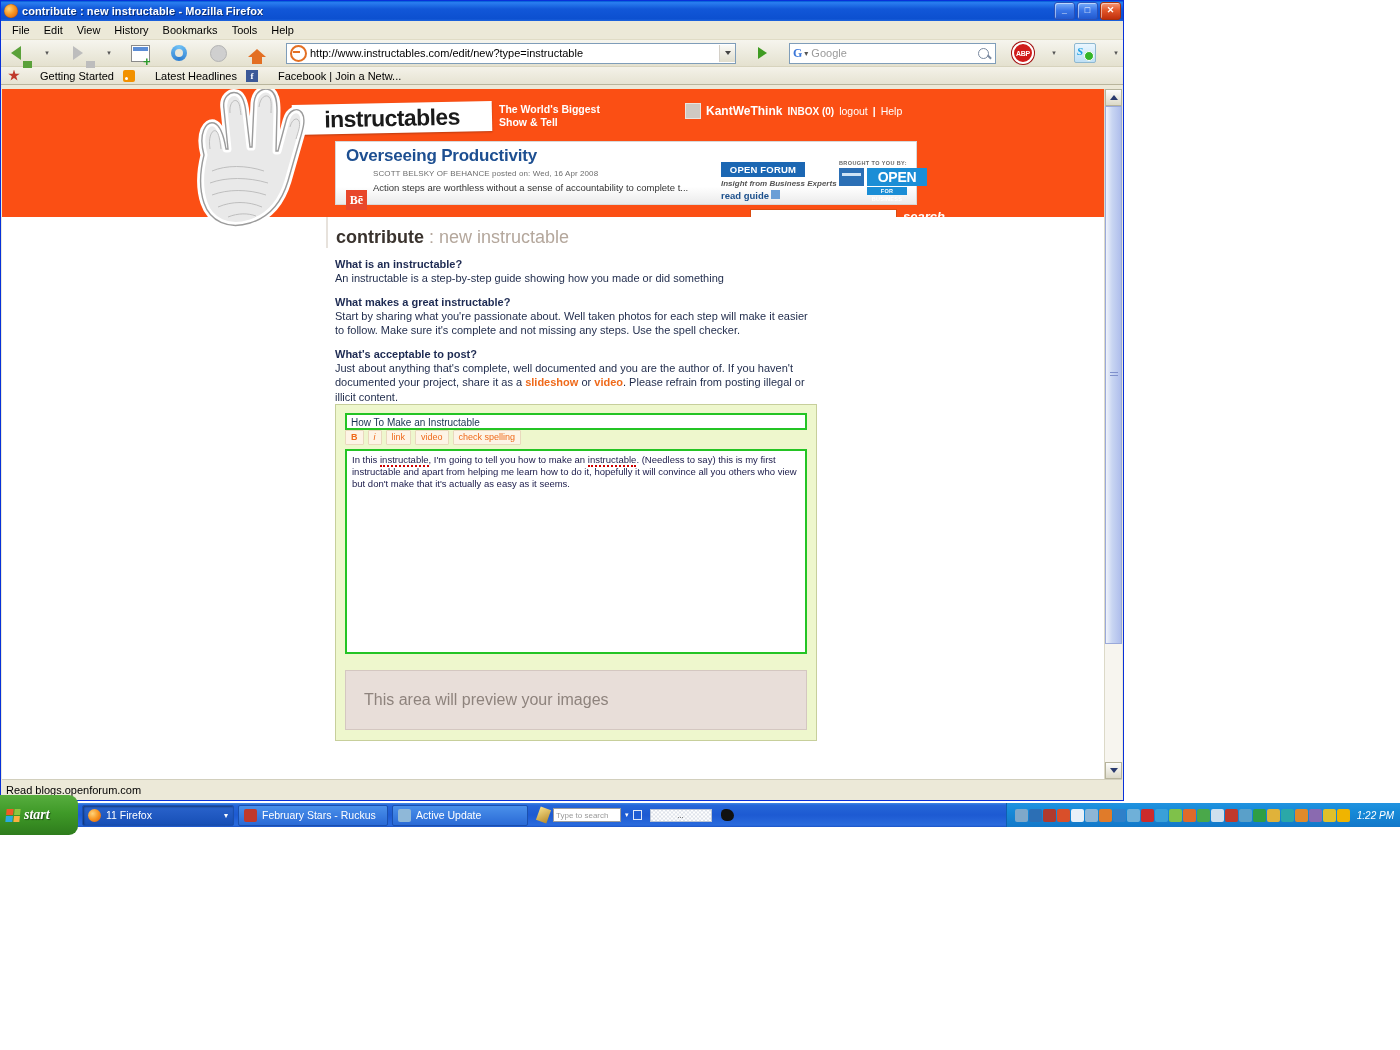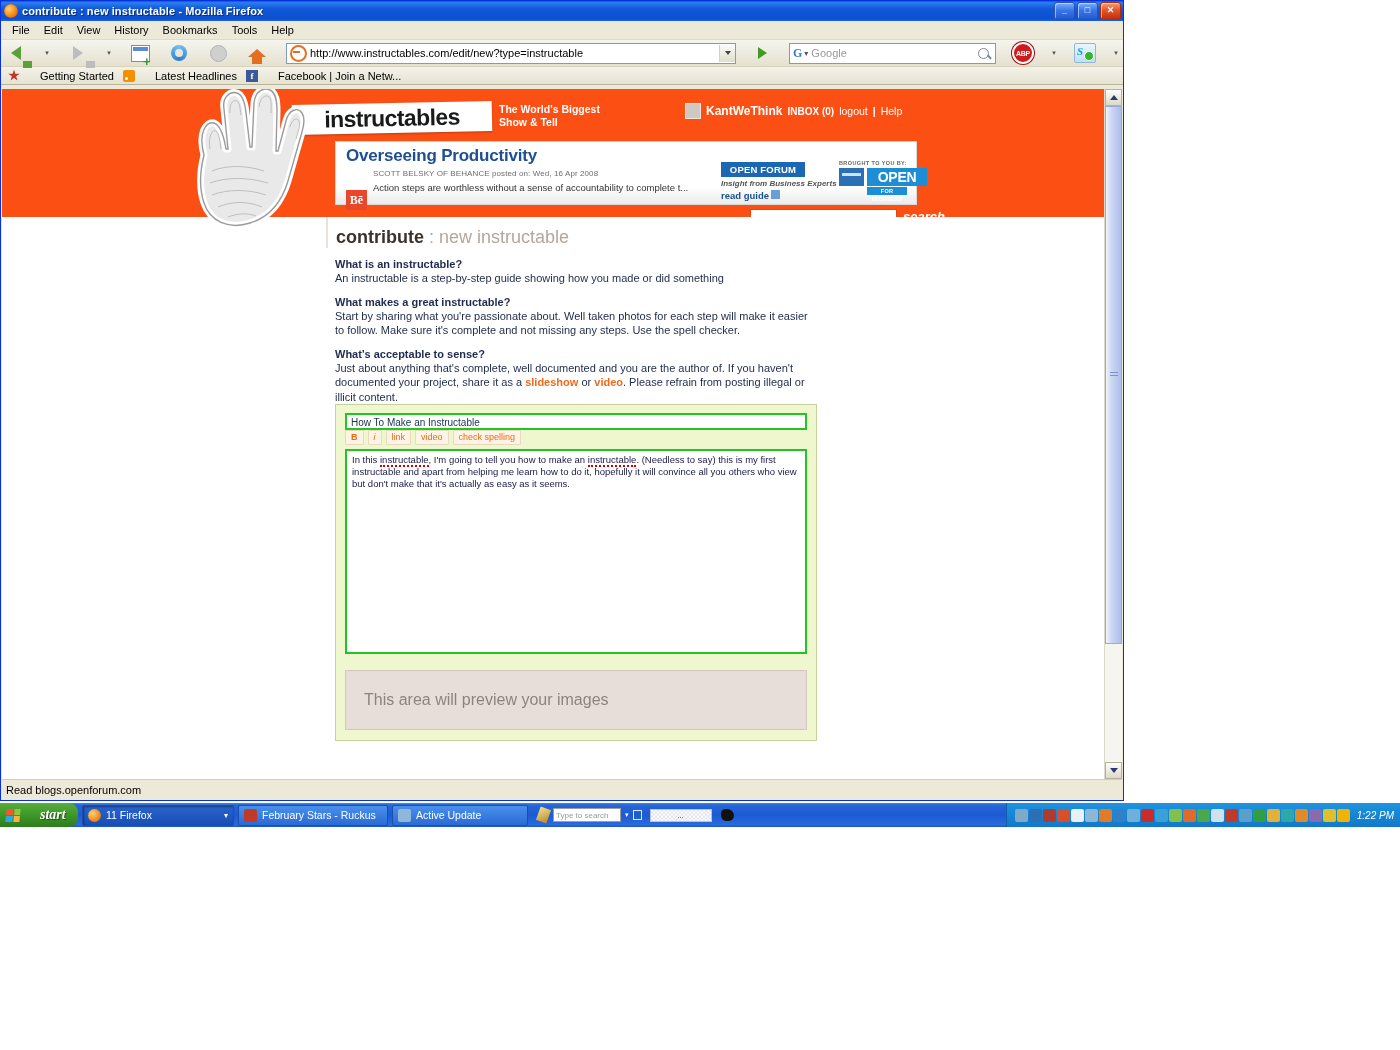--- a/index.html
+++ b/index.html
@@ -305,24 +305,24 @@
     display:flex; align-items:center; padding-left:4px; font-size:11px; color:#000;
   }
 
   
   .taskbar {
     position:absolute; left:0; top:803px; width:1400px; height:24px;
     background: linear-gradient(to bottom,#3f8ae8 0%,#2566d8 9%,#1d5ad2 50%,#2a6bdd 92%,#1b54c8 100%);
     display:flex; align-items:center;
   }
   .startbtn {
-    width: 78px; height: 24px;
+    width: 78px; height: 40px;
     background: linear-gradient(to bottom,#57ad3e 0%,#3f9a28 45%,#2e7c1c 100%);
     border-radius: 0 9px 9px 0;
-    display:flex; align-items:center; gap:20px; padding-left:6px;
+    display:flex; align-items:center; gap:4px; padding-left:6px;
     color:#fff; font-size:14px; font-weight:bold; font-style:italic;
     font-family:"Liberation Serif", serif;
     text-shadow: 1px 1px 1px rgba(0,0,0,.45);
     box-sizing:border-box;
   }
   .winflag { width:14px;height:13px; display:grid; grid-template-columns:1fr 1fr; grid-template-rows:1fr 1fr; gap:1px; transform: skewX(-6deg);}
   .winflag i { display:block; }
   .winflag i:nth-child(1){background:#f05a28;} .winflag i:nth-child(2){background:#8dc63f;}
   .winflag i:nth-child(3){background:#29abe2;} .winflag i:nth-child(4){background:#fbb040;}
 
@@ -548,21 +548,21 @@
               <span class="b">contribute</span><span class="g"> : </span><span class="g">new instructable</span>
             </div>
 
             <div class="faq">
               <h3>What is an instructable?</h3>
               <p>An instructable is a step-by-step guide showing how you made or did something</p>
 
               <h3>What makes a great instructable?</h3>
               <p>Start by sharing what you're passionate about. Well taken photos for each step will make it easier to follow. Make sure it's complete and not missing any steps. Use the spell checker.</p>
 
-              <h3>What's acceptable to sense?</h3>
+              <h3>What's acceptable to post?</h3>
               <p><span>Just about anything that's complete, well documented and you are the author of. If you haven't documented your project, share it as a </span><a href="#">slideshow</a><span> or </span><a href="#">video</a><span>. Please refrain from posting illegal or illicit content.</span></p>
             </div>
 
 
             <div class="formpanel">
               <div class="title-input">How To Make an Instructable</div>
 
               <div class="toolbtns">
                 <span class="tbtn b">B</span>
                 <span class="tbtn i">i</span>

